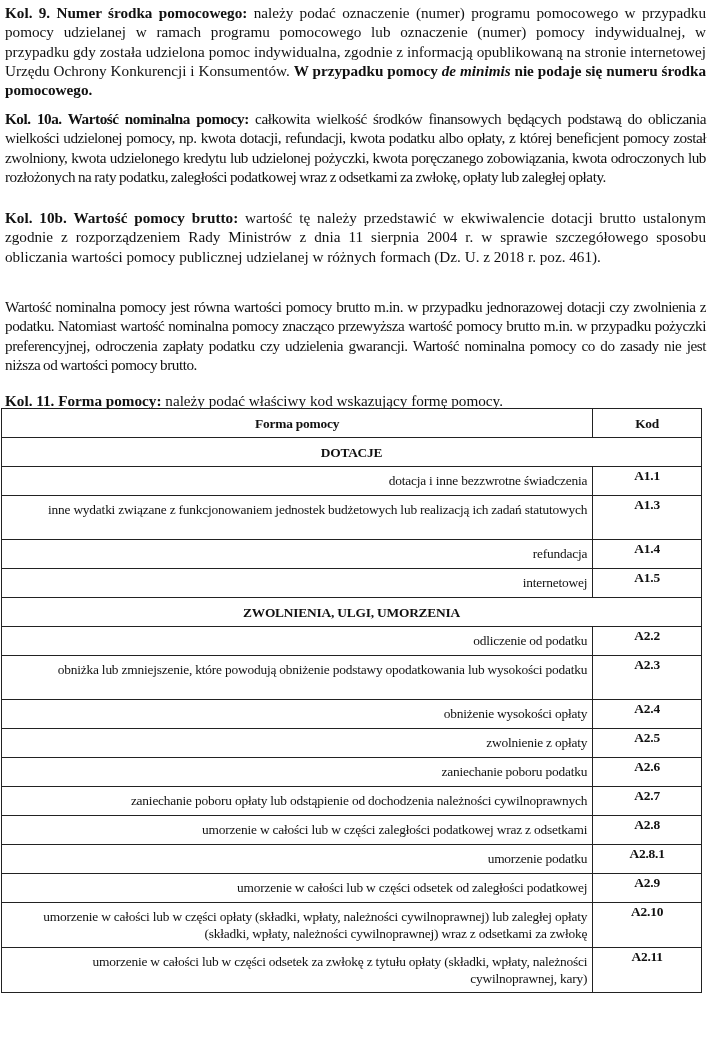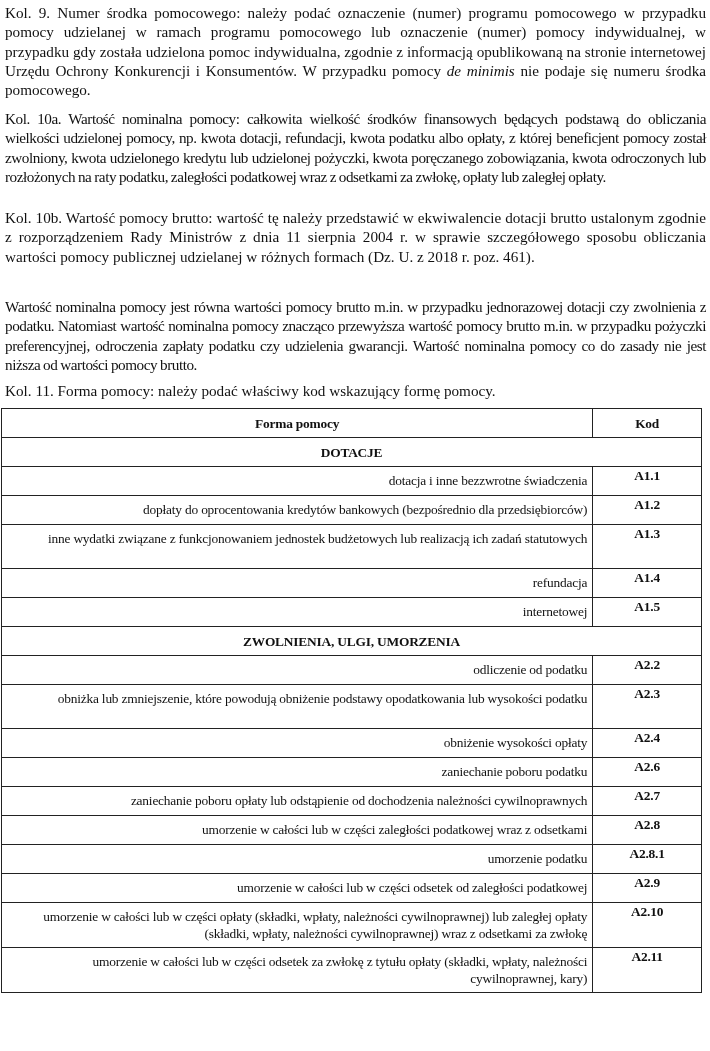--- a/index.html
+++ b/index.html
@@ -6,27 +6,27 @@
   body {
     width: 710px; height: 1051px; overflow: hidden; position: relative;
     font-family: "Liberation Serif", "DejaVu Serif", serif;
     color: #111111;
   }
   .para {
     position: absolute; left: 5px; width: 701px;
     font-size: 15.2px; line-height: 19.3px;
     text-align: justify; margin: 0;
   }
-  .para b { font-weight: normal; }
+  .para b { font-weight: bold; }
   .para.condensed { letter-spacing: -0.45px; word-spacing: -0.5px; }
   #p1 { top: 3px; }
   #p2 { top: 109px; }
   #p3 { top: 208px; }
   #p4 { top: 297px; }
-  #p5 { top: 381px; }
+  #p5 { top: 391px; }
 
   table.forms {
     position: absolute; left: 1px; top: 408px;
     width: 701px; border-collapse: collapse;
     font-size: 13.4px; line-height: 17px;
     letter-spacing: -0.2px;
   }
   table.forms td, table.forms th {
     border: 1.4px solid #222222; padding: 0;
   }
@@ -62,24 +62,20 @@
     </tr>
   </thead>
   <tbody>
     <tr class="section">
       <td colspan="2">DOTACJE</td>
     </tr>
     <tr class="item single">
       <td class="label">dotacja i inne bezzwrotne świadczenia</td>
       <td class="code">A1.1</td>
     </tr>
-    <tr class="item single">
-      <td class="label">dopłaty do oprocentowania kredytów bankowych (bezpośrednio dla przedsiębiorców)</td>
-      <td class="code">A1.2</td>
-    </tr>
     <tr class="item double">
       <td class="label">inne wydatki związane z funkcjonowaniem jednostek budżetowych lub realizacją ich zadań statutowych</td>
       <td class="code">A1.3</td>
     </tr>
     <tr class="item single">
       <td class="label">refundacja</td>
       <td class="code">A1.4</td>
     </tr>
     <tr class="item single">
       <td class="label">internetowej</td>
@@ -93,20 +89,24 @@
       <td class="label">odliczenie od podatku</td>
       <td class="code">A2.2</td>
     </tr>
     <tr class="item double">
       <td class="label">obniżka lub zmniejszenie, które powodują obniżenie podstawy opodatkowania lub wysokości podatku</td>
       <td class="code">A2.3</td>
     </tr>
     <tr class="item single">
       <td class="label">obniżenie wysokości opłaty</td>
       <td class="code">A2.4</td>
+    </tr>
+    <tr class="item single">
+      <td class="label">zwolnienie z opłaty</td>
+      <td class="code">A2.5</td>
     </tr>
     <tr class="item single">
       <td class="label">zaniechanie poboru podatku</td>
       <td class="code">A2.6</td>
     </tr>
     <tr class="item single">
       <td class="label">zaniechanie poboru opłaty lub odstąpienie od dochodzenia należności cywilnoprawnych</td>
       <td class="code">A2.7</td>
     </tr>
     <tr class="item single">

